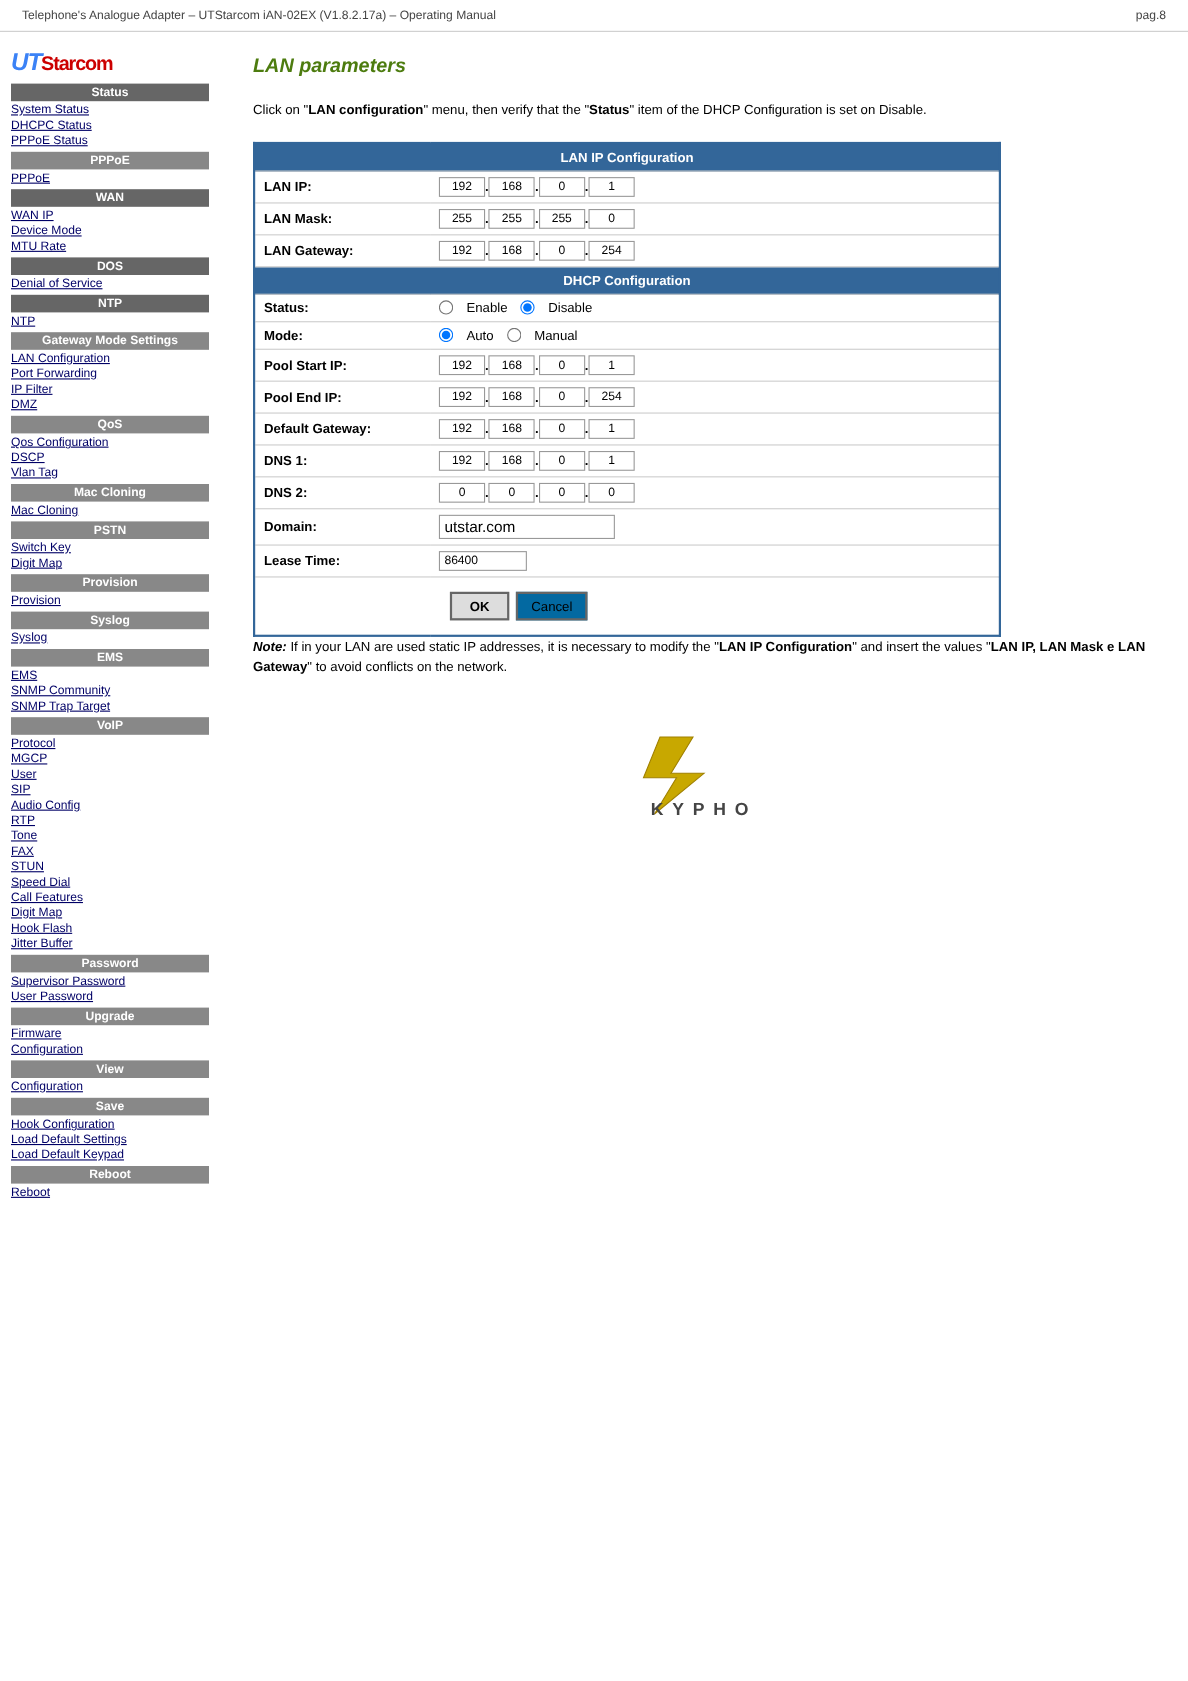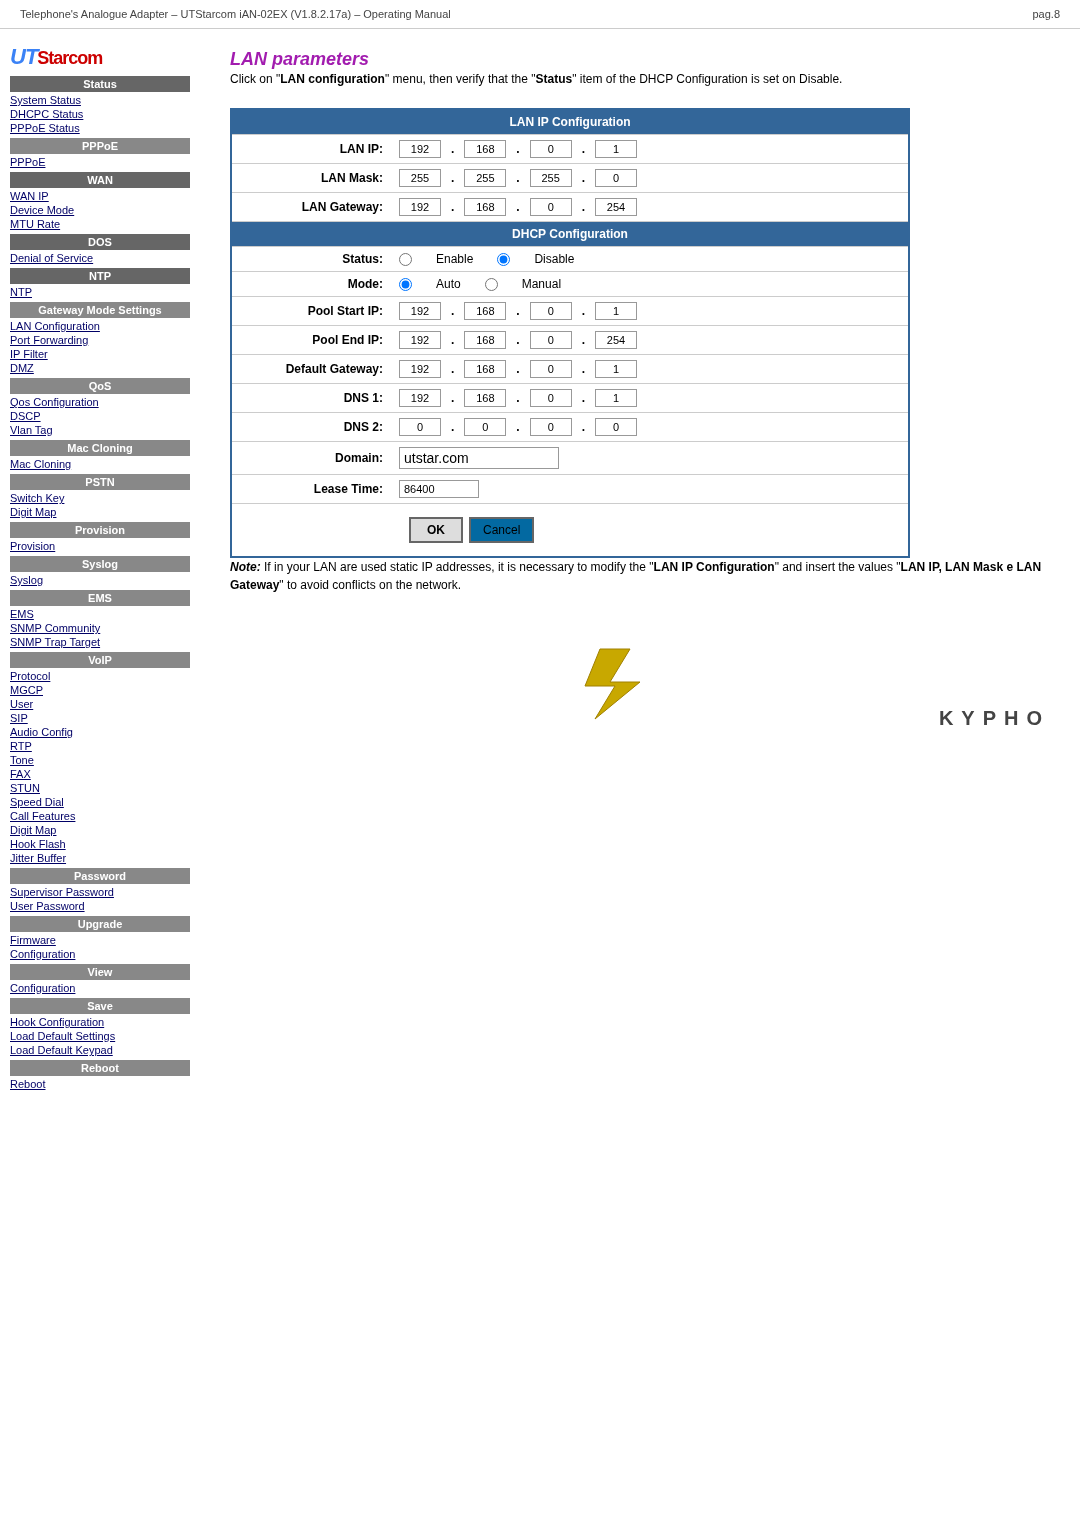--- a/index.html
+++ b/index.html
@@ -83,53 +83,53 @@
     
     .content {
       flex: 1;
       padding: 10px 30px;
     }
 
     .page-title {
       font-size: 18px;
       font-weight: bold;
       font-style: italic;
-      color: #a21caf;
-      margin-bottom: 0;
+      color: #4d7c0f;
+      margin-bottom: 21px;
     }
 
     .intro-text {
       font-size: 12px;
       line-height: 1.5;
       margin-bottom: 20px;
     }
 
     .config-value {
       display: flex;
       align-items: center;
-      gap: 10px;
+      gap: 0;
     }
 
     .ip-input {
       width: 42px;
       border: 1px solid #999;
       padding: 2px 3px;
       font-size: 11px;
       text-align: center;
     }
 
     .ip-dot {
       font-weight: bold;
       font-size: 12px;
     }
 
     .radio-group {
       display: flex;
-      align-items: flex-end;
-      gap: 24px;
+      align-items: flex-start;
+      gap: 12px;
       font-size: 12px;
     }
 
     .text-input {
       border: 1px solid #999;
       padding: 2px 4px;
       font-size: 14px;
       width: 160px;
     }
 
@@ -196,21 +196,20 @@
       background: #336699;
       color: #fff;
       text-align: center;
       font-weight: bold;
       font-size: 13px;
       padding: 6px 8px;
       border-bottom: none;
     }
 
     .label-cell {
-      text-align: right;
       font-weight: bold;
       width: 160px;
     }
   </style>
 </head>
 <body>
 
 <div class="page-header">
   <span>Telephone's Analogue Adapter  –  UTStarcom iAN-02EX (V1.8.2.17a) – Operating Manual</span>
   <span>pag.8</span>
@@ -500,17 +499,17 @@
 
     <p class="note-text">
       <b>Note:</b> If in your LAN are used static IP addresses, it is necessary to modify the "<strong>LAN IP Configuration</strong>" and insert the values "<strong>LAN IP, LAN Mask e LAN Gateway</strong>" to avoid conflicts on the network.
     </p>
 
     <div class="footer-logo">
       <svg width="200" height="100" viewBox="0 0 200 100">
 
         <path d="M60,15 L90,15 L70,48 L100,48 L55,85 L75,52 L45,52 Z" fill="#c8a800" stroke="#a08000" stroke-width="1"></path>
       </svg>
-      <div style="margin-top:-30px; letter-spacing:8px; font-size:20px; font-weight:bold; color:#444;text-align:right;">KYPHO</div>
+      <div style="margin-top:-30px; letter-spacing:8px; font-size:16px; font-weight:bold; color:#444;">KYPHO</div>
     </div>
 
   </div>
 </div>
 
 </body></html>

